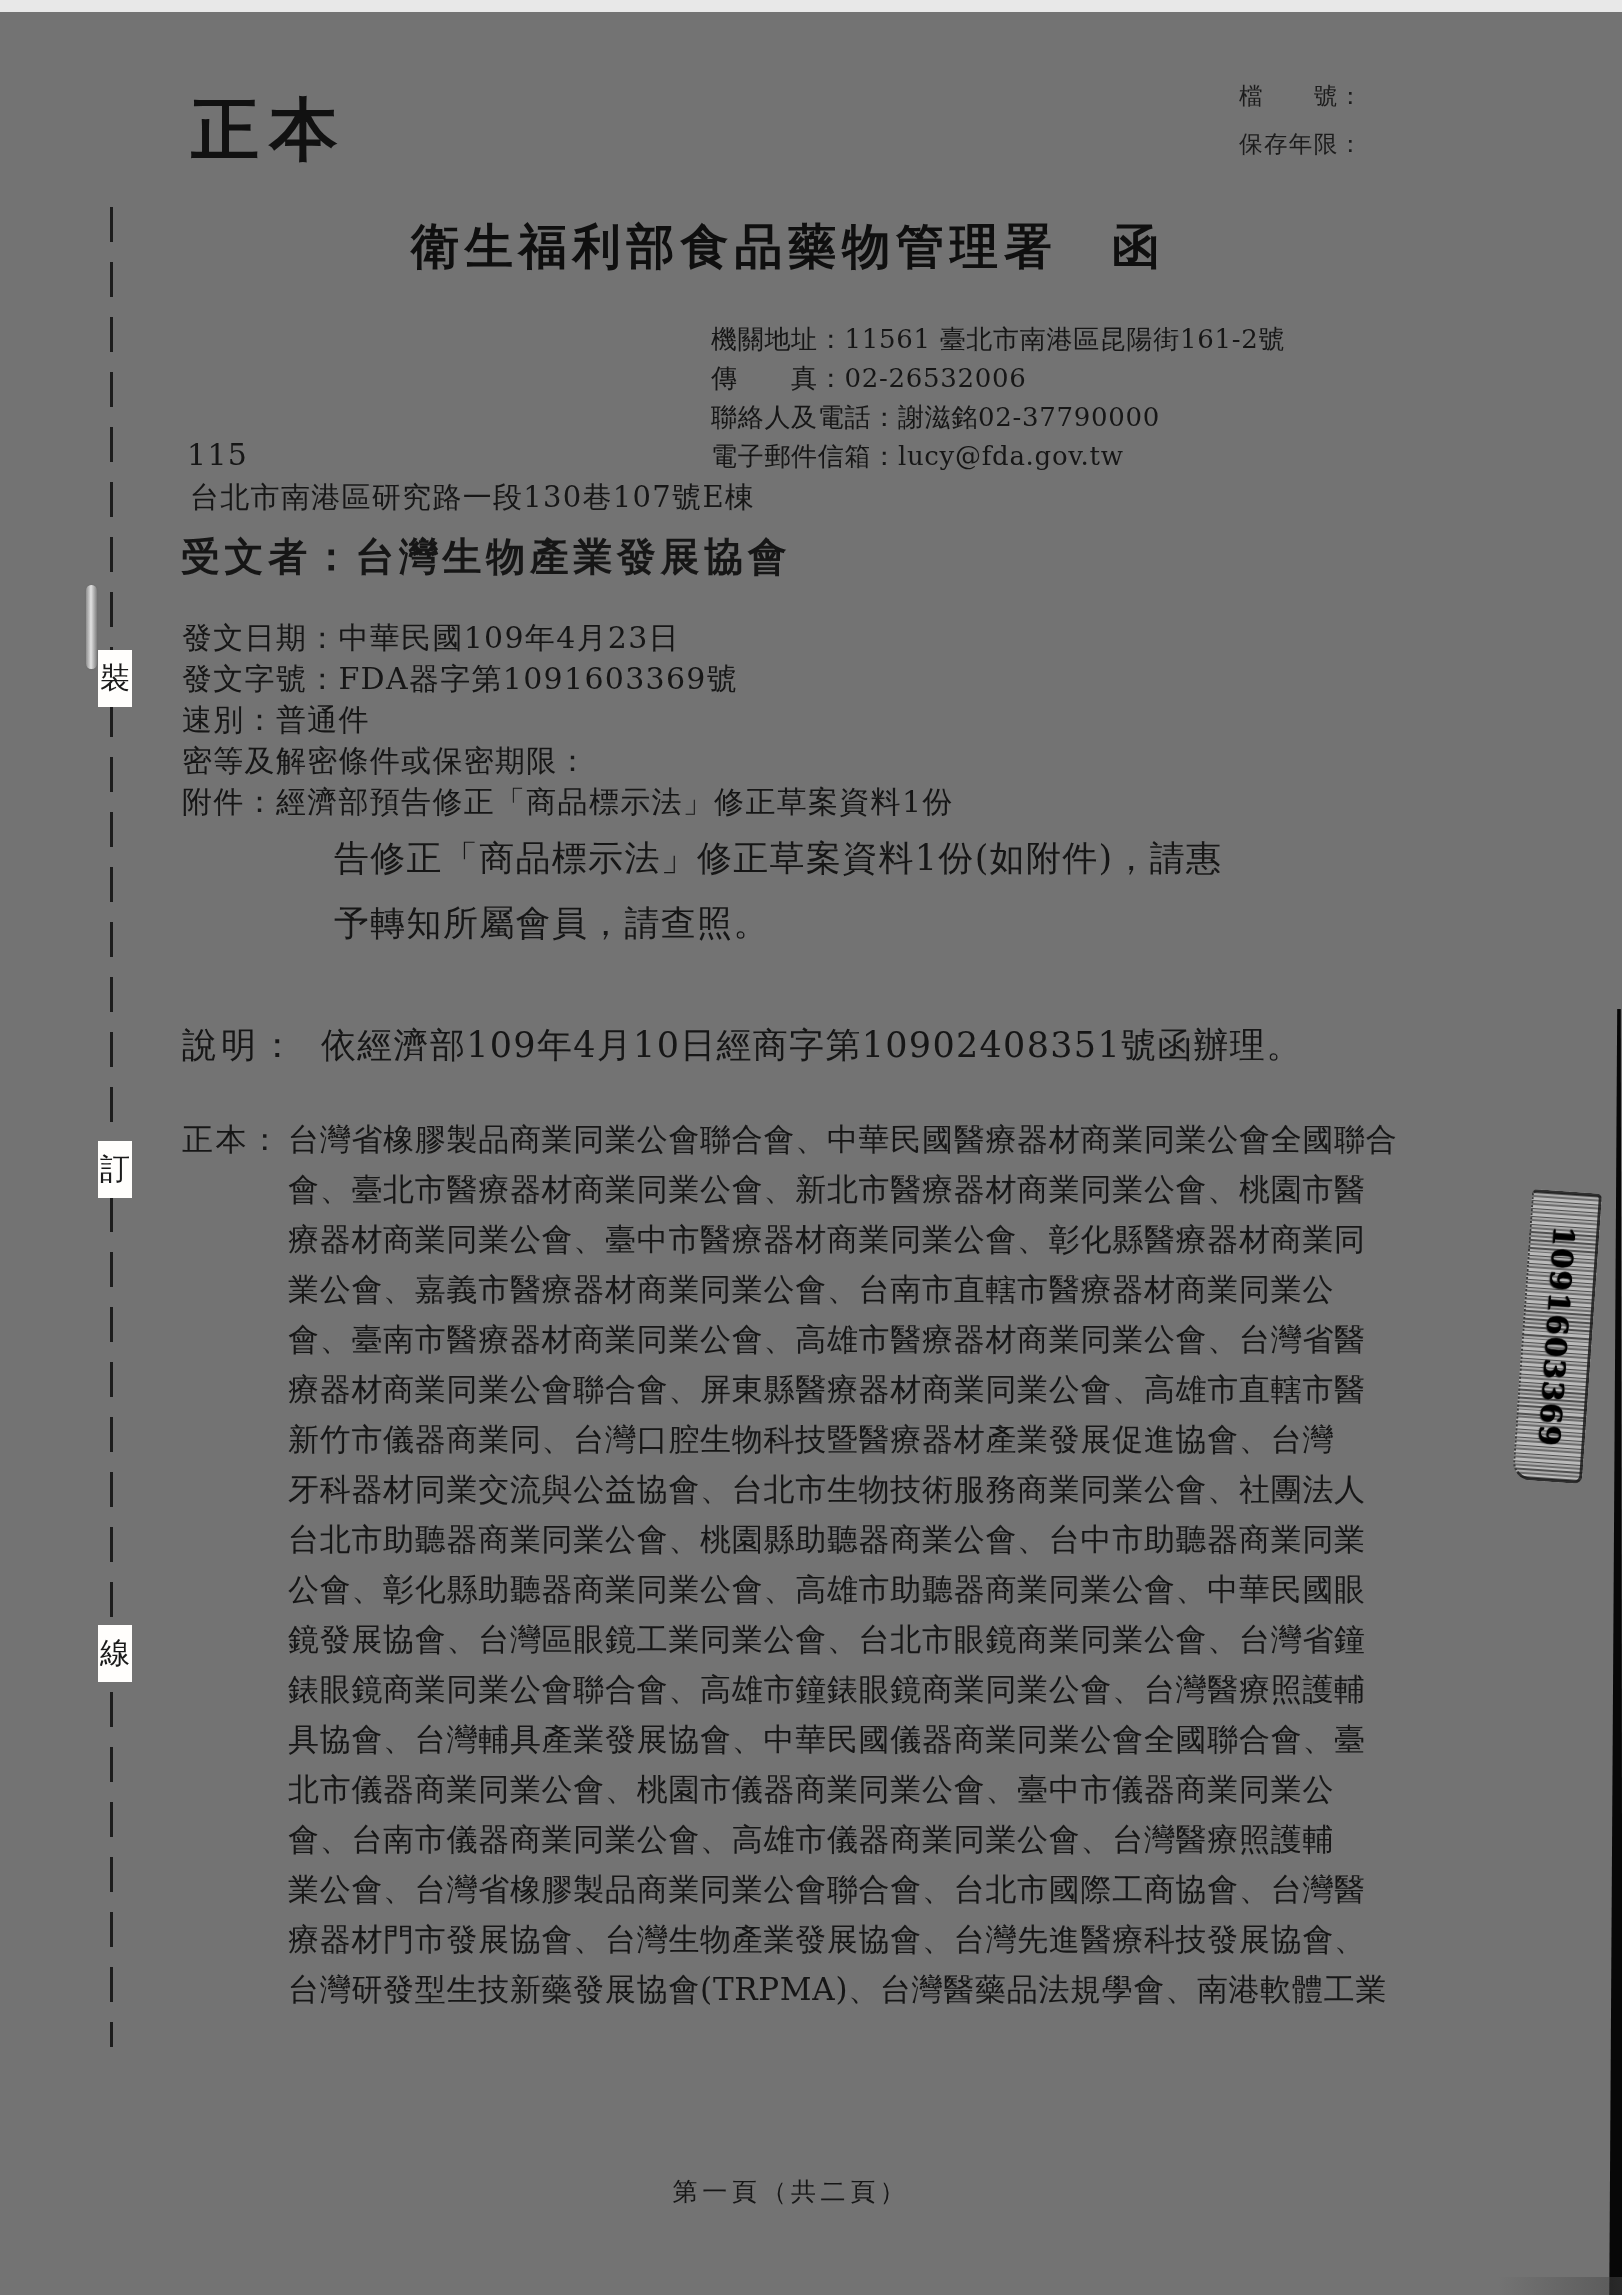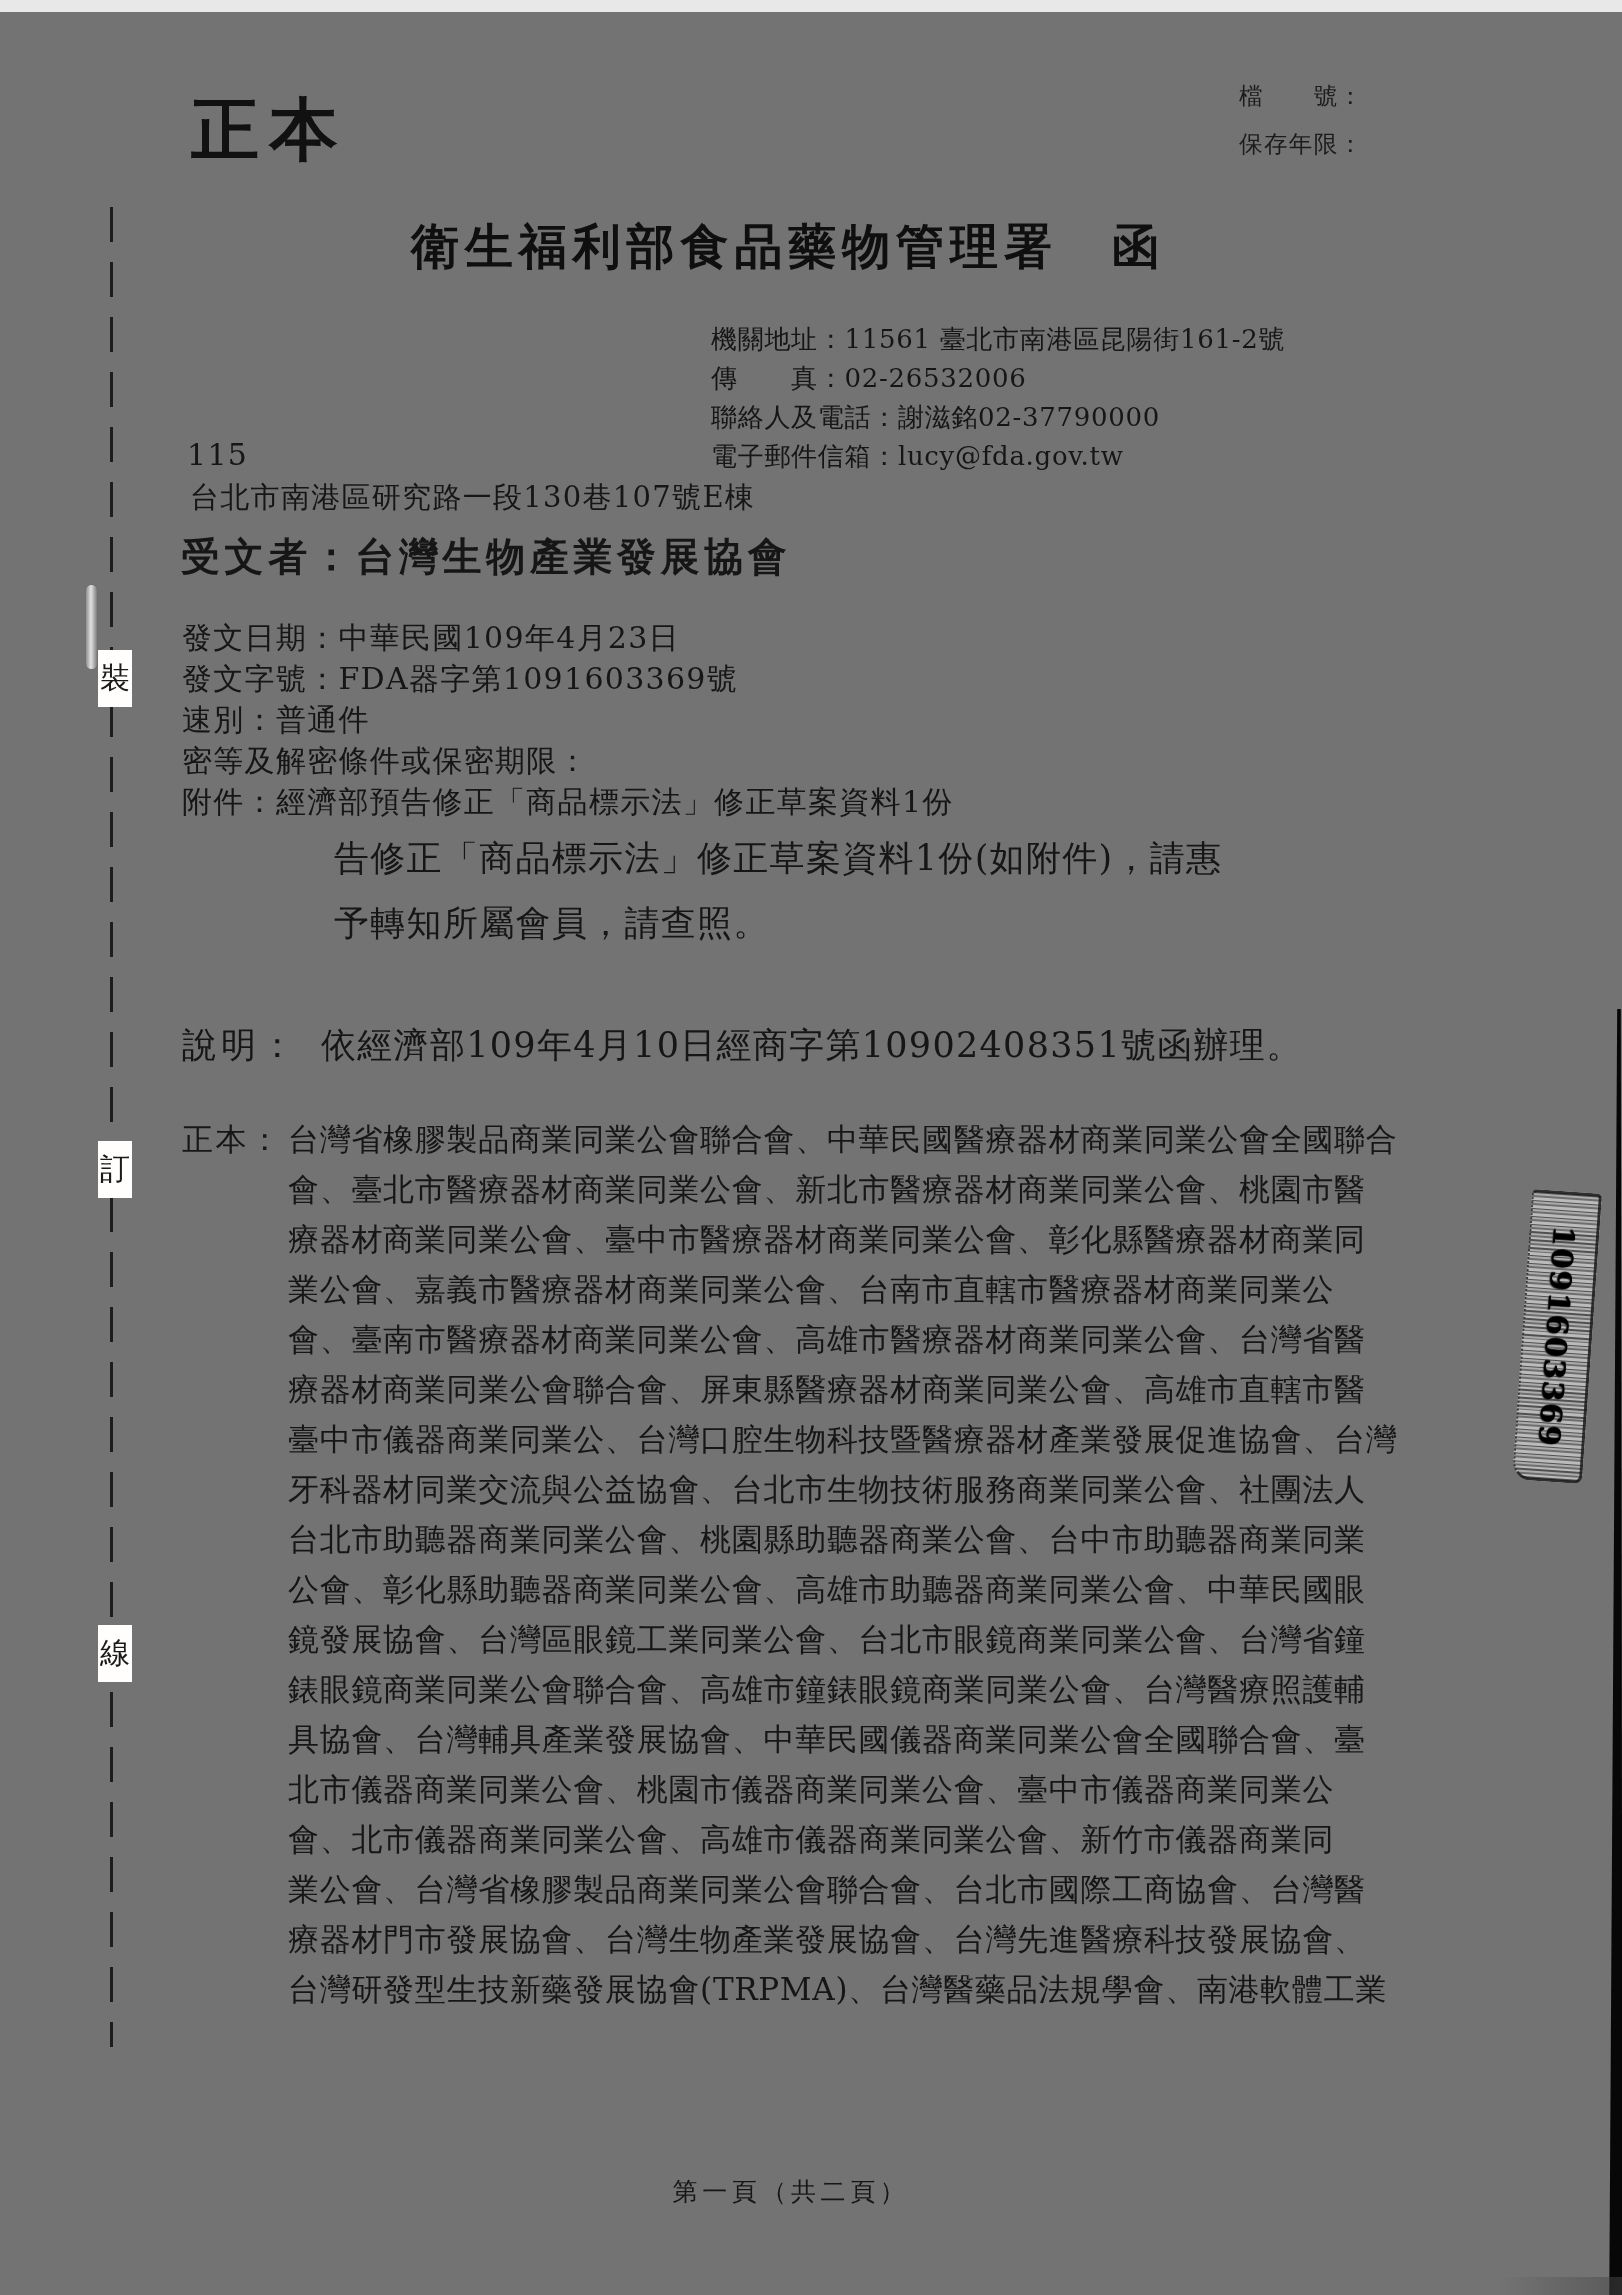--- a/index.html
+++ b/index.html
@@ -174,29 +174,29 @@
     <span class="lbl">說明：</span><span>依經濟部109年4月10日經商字第10902408351號函辦理。</span>
   </div>
 
   <div class="abs copies-block">
     <div><span class="lbl">正本：</span><span>台灣省橡膠製品商業同業公會聯合會、中華民國醫療器材商業同業公會全國聯合</span></div>
     <div class="cont">會、臺北市醫療器材商業同業公會、新北市醫療器材商業同業公會、桃園市醫</div>
     <div class="cont">療器材商業同業公會、臺中市醫療器材商業同業公會、彰化縣醫療器材商業同</div>
     <div class="cont">業公會、嘉義市醫療器材商業同業公會、台南市直轄市醫療器材商業同業公</div>
     <div class="cont">會、臺南市醫療器材商業同業公會、高雄市醫療器材商業同業公會、台灣省醫</div>
     <div class="cont">療器材商業同業公會聯合會、屏東縣醫療器材商業同業公會、高雄市直轄市醫</div>
-    <div class="cont">臺中市儀器商業同業公、台灣口腔生物科技暨醫療器材產業發展促進協會、台灣</div>
+    <div class="cont">新竹市儀器商業同、台灣口腔生物科技暨醫療器材產業發展促進協會、台灣</div>
     <div class="cont">牙科器材同業交流與公益協會、台北市生物技術服務商業同業公會、社團法人</div>
     <div class="cont">台北市助聽器商業同業公會、桃園縣助聽器商業公會、台中市助聽器商業同業</div>
     <div class="cont">公會、彰化縣助聽器商業同業公會、高雄市助聽器商業同業公會、中華民國眼</div>
     <div class="cont">鏡發展協會、台灣區眼鏡工業同業公會、台北市眼鏡商業同業公會、台灣省鐘</div>
     <div class="cont">錶眼鏡商業同業公會聯合會、高雄市鐘錶眼鏡商業同業公會、台灣醫療照護輔</div>
     <div class="cont">具協會、台灣輔具產業發展協會、中華民國儀器商業同業公會全國聯合會、臺</div>
     <div class="cont">北市儀器商業同業公會、桃園市儀器商業同業公會、臺中市儀器商業同業公</div>
-    <div class="cont">會、北市儀器商業同業公會、高雄市儀器商業同業公會、新竹市儀器商業同</div>
+    <div class="cont">會、台南市儀器商業同業公會、高雄市儀器商業同業公會、台灣醫療照護輔</div>
     <div class="cont">業公會、台灣省橡膠製品商業同業公會聯合會、台北市國際工商協會、台灣醫</div>
     <div class="cont">療器材門市發展協會、台灣生物產業發展協會、台灣先進醫療科技發展協會、</div>
     <div class="cont">台灣研發型生技新藥發展協會(TRPMA)、台灣醫藥品法規學會、南港軟體工業</div>
   </div>
 
   <div class="abs footer">第一頁（共二頁）</div>
 
   <div class="abs bind-line"></div>
   <div class="abs bind-mark mark-zhuang">裝</div>
   <div class="abs bind-mark mark-ding">訂</div>

